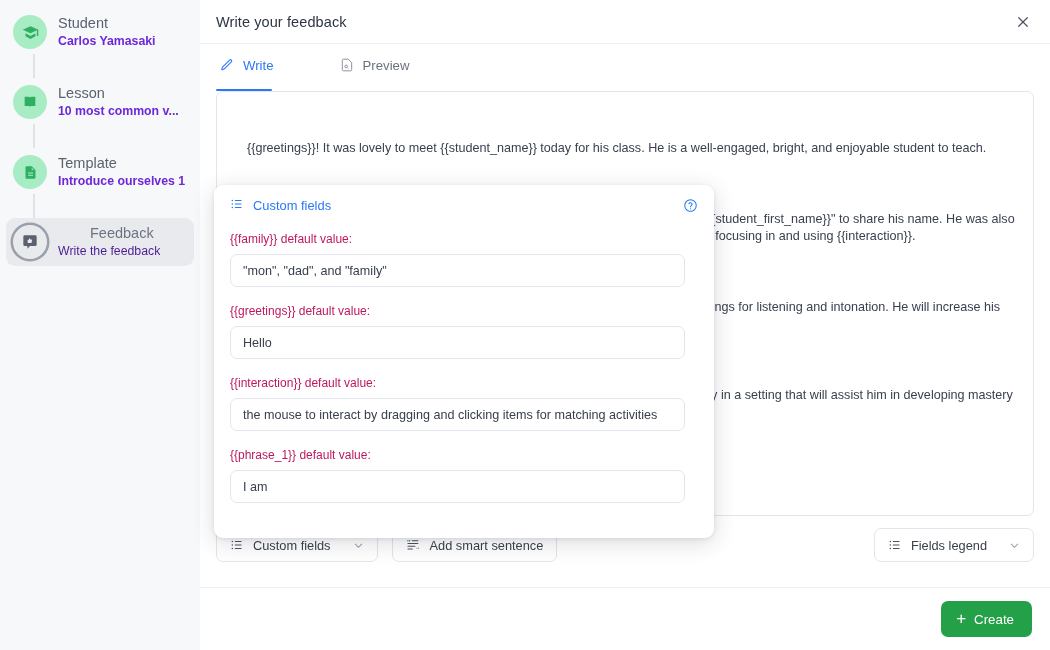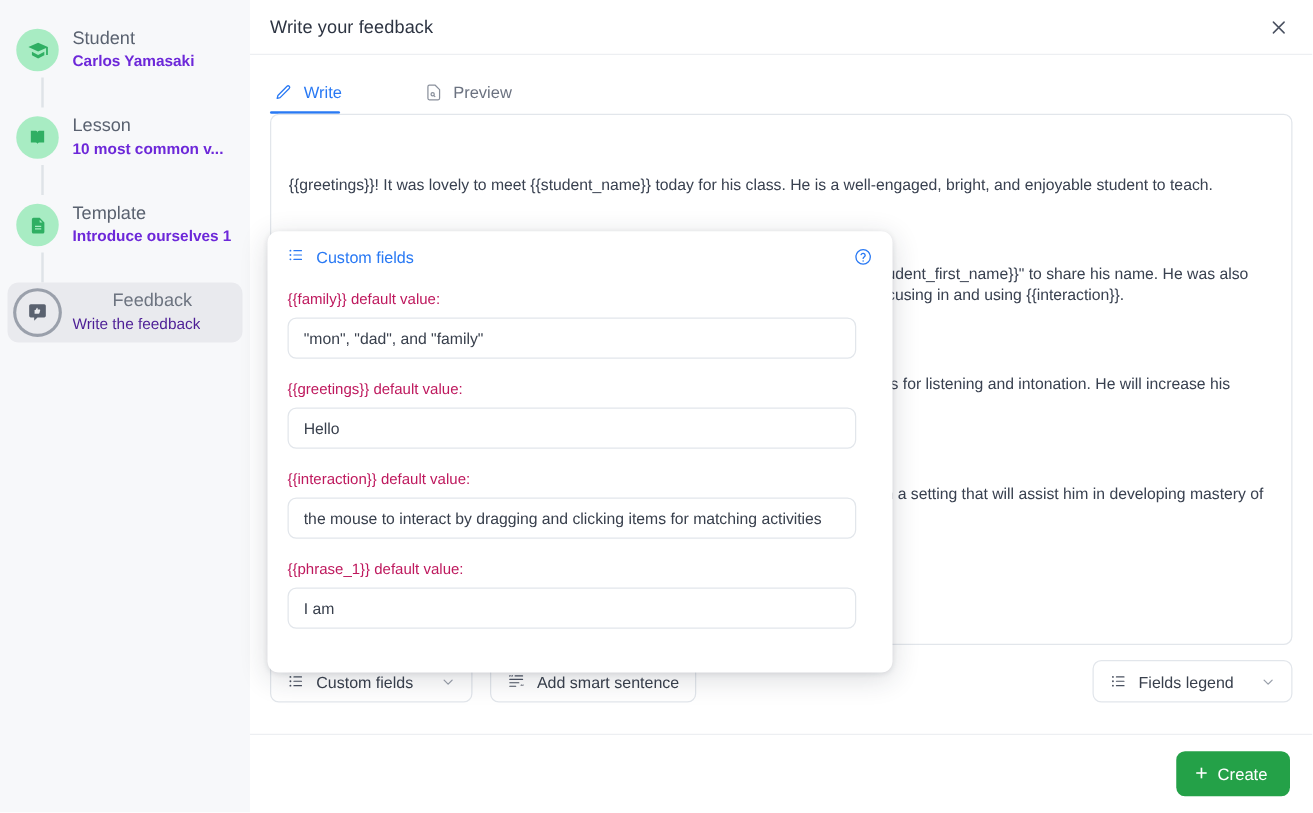--- a/index.html
+++ b/index.html
@@ -15,21 +15,21 @@
     display: flex;
   }
 
   
   .sidebar {
     width: 200px;
     height: 650px;
     background: #f7f8fa;
     position: relative;
     flex: 0 0 200px;
-    padding-top: 16px;
+    padding-top: 8px;
   }
   .steps { position: relative; }
   .step {
     position: relative;
     display: flex;
     align-items: center;
     gap: 11px;
     height: 48px;
     margin: 0 6px 22px 6px;
     padding-left: 7px;
@@ -112,23 +112,23 @@
   
   .tabs {
     display: flex;
     align-items: flex-end;
     padding: 0 16px;
     height: 47px;
     gap: 0;
   }
   .tab {
     display: flex;
-    align-items: flex-end;
+    align-items: flex-start;
     gap: 9px;
-    padding: 0 10px 10px 4px;
+    padding: 0 10px 17px 4px;
     font-size: 13.2px;
     color: #6b7280;
     cursor: pointer;
     position: relative;
     margin-right: 52px;
     height: 100%;
     padding-top: 14px;
   }
   .tab.active { color: #2979f4; }
   .tab.active::after {
@@ -151,21 +151,21 @@
     position: relative;
     overflow: hidden;
   }
   .editor-text {
     font-size: 12.6px;
     line-height: 17.6px;
     color: #394150;
     white-space: pre-wrap;
     font-family: "Liberation Sans", sans-serif;
   }
-  .editor-text p { margin-bottom: 17.6px; }
+  .editor-text p { margin-bottom: 17.6px; margin-left: 16px; }
 
   
   .toolbar {
     margin: 12px 16px 0 16px;
     display: flex;
     align-items: center;
     justify-content: space-between;
     height: 34px;
   }
   .toolbar-left { display: flex; gap: 14px; }

